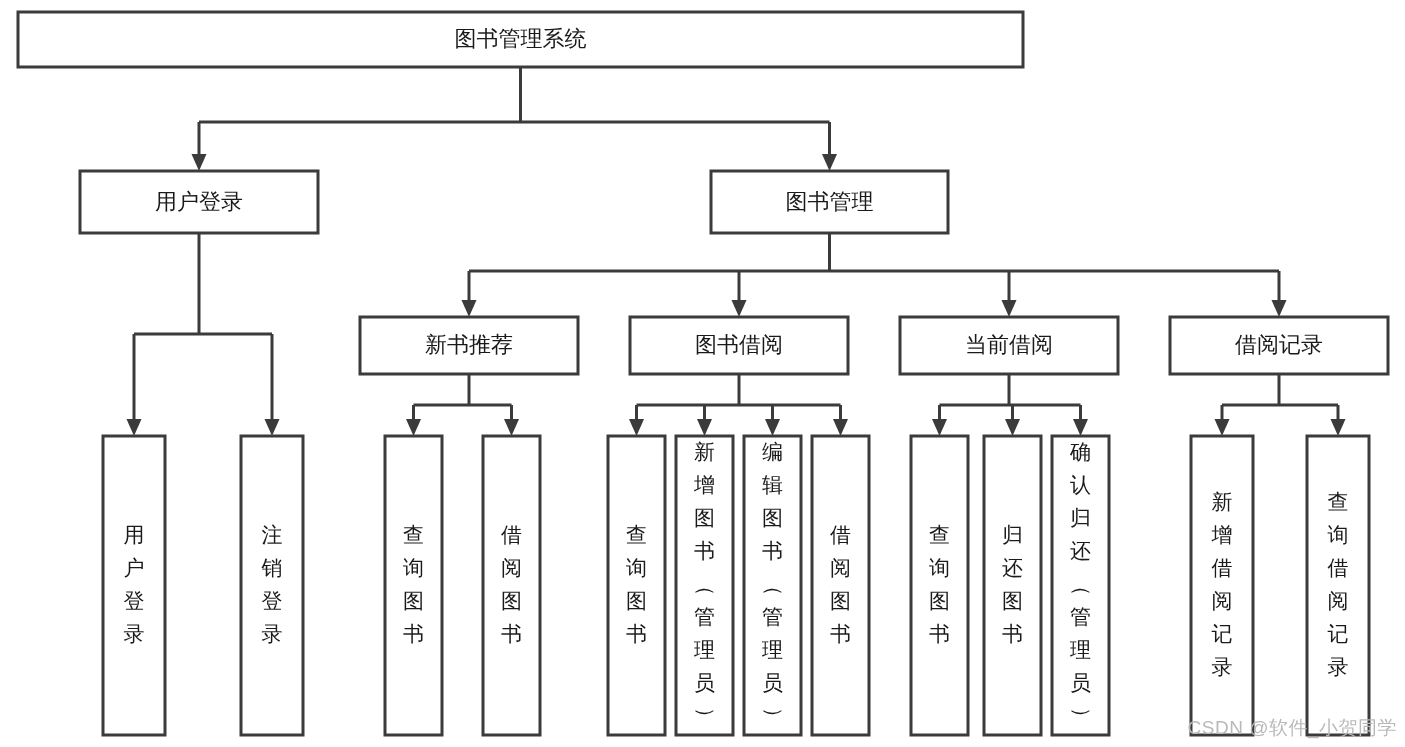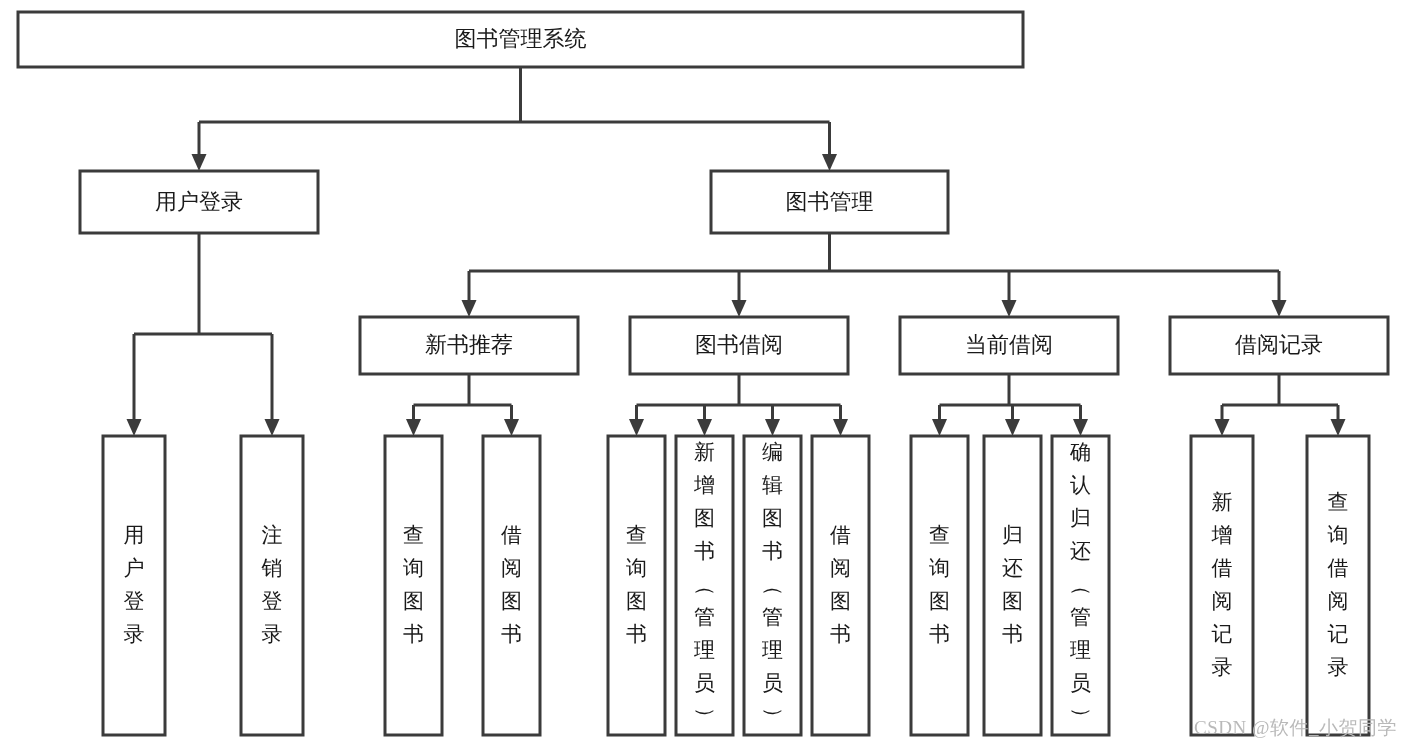--- a/index.html
+++ b/index.html
@@ -45,21 +45,21 @@
     stroke-linecap: butt;
   }
   .edge-arrow {
     fill: #3b3b3b;
     stroke: none;
   }
   .watermark {
     position: absolute;
     right: 8px;
     bottom: 6px;
-    font-family: Liberation Serif, serif;
+    font-family: Liberation Sans, sans-serif;
     font-size: 19px;
     color: #b9b9b9;
     white-space: nowrap;
     letter-spacing: 0.5px;
     user-select: none;
   }
 </style>
 </head>
 <body>
 

